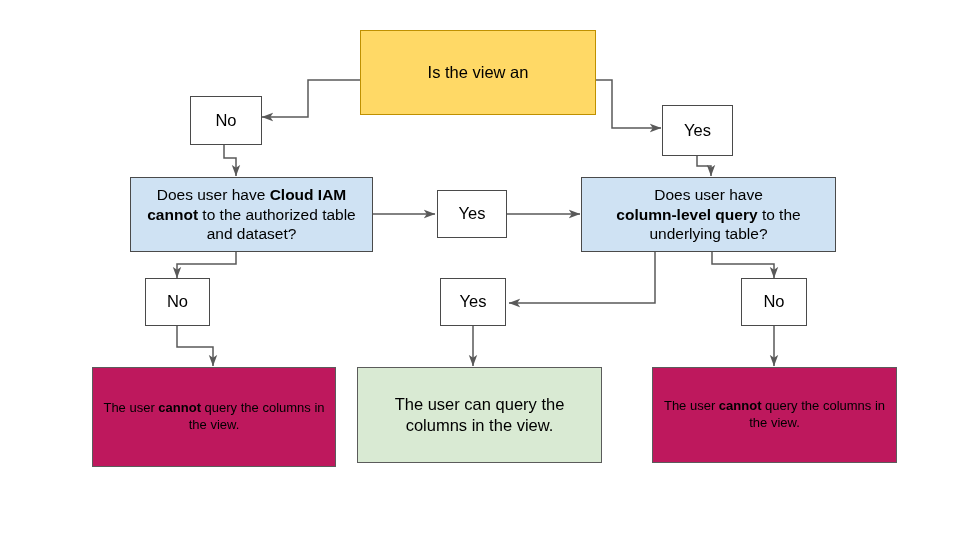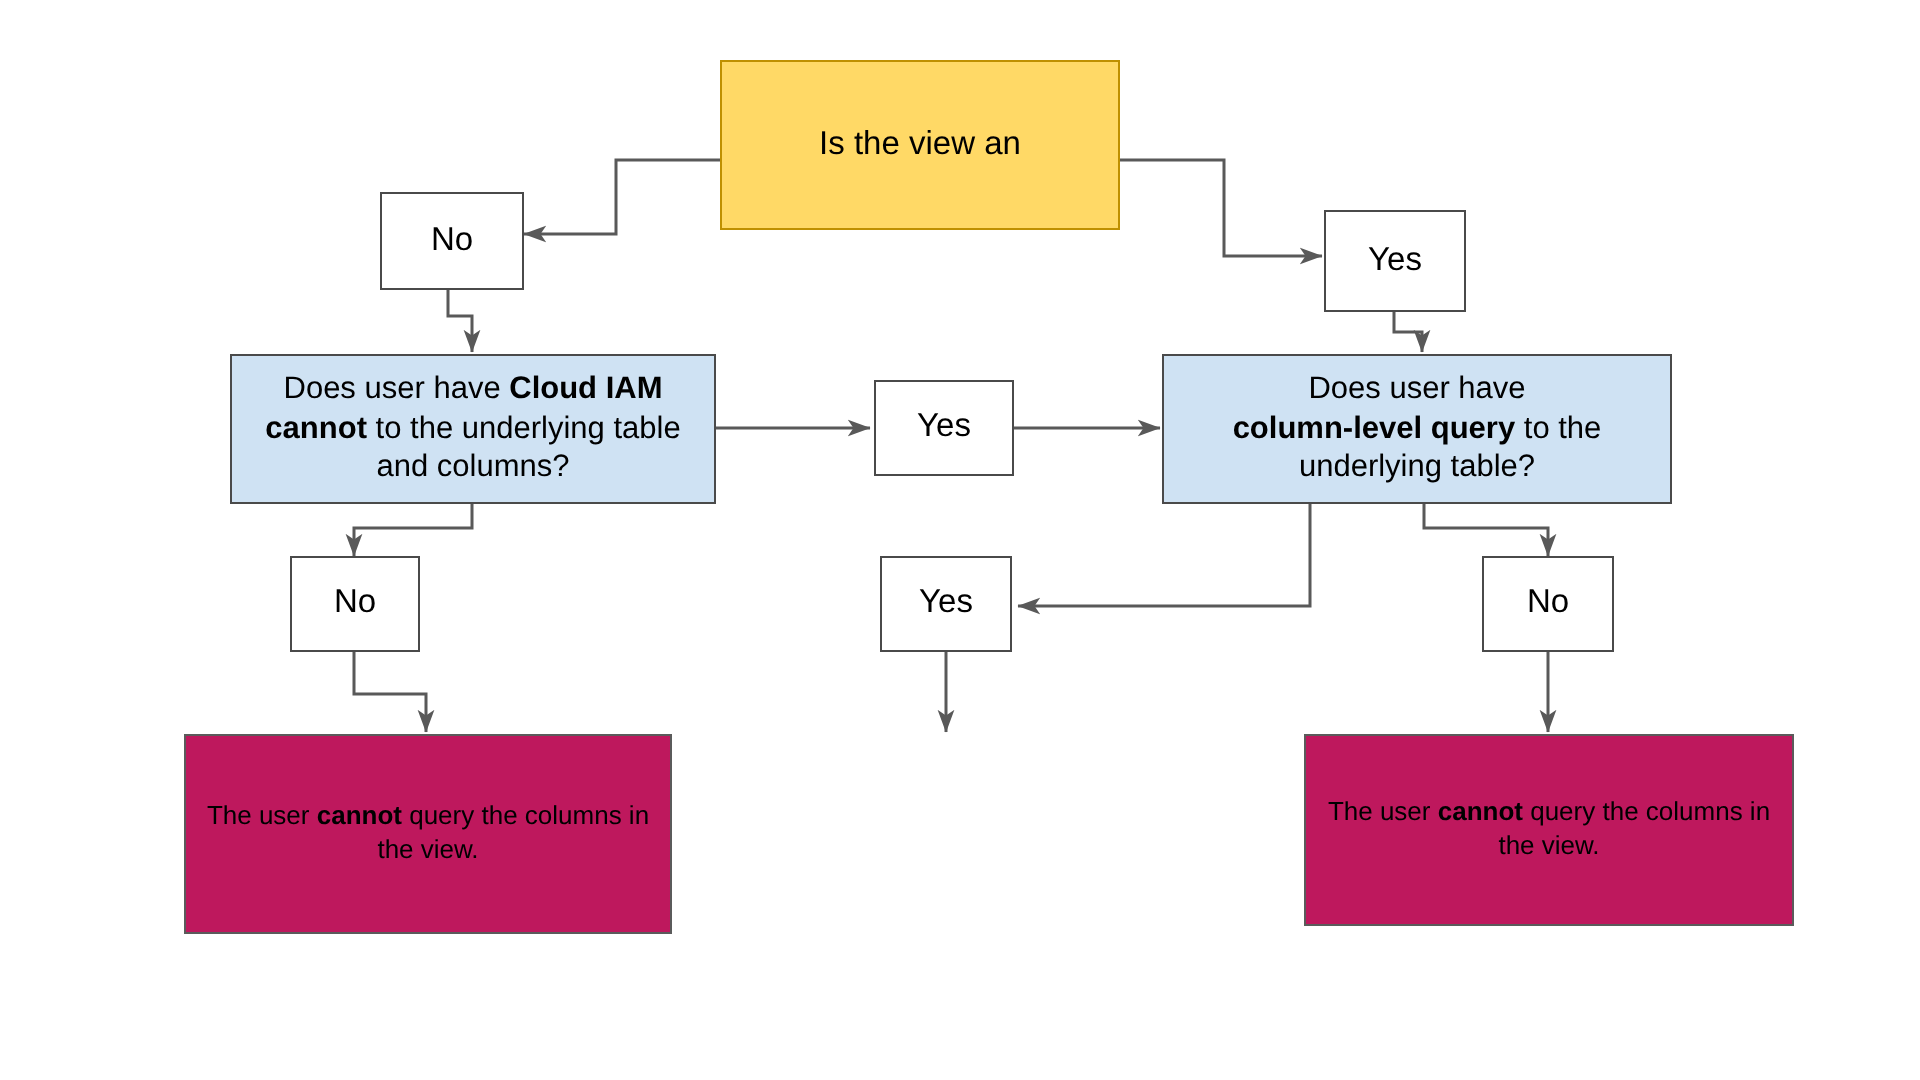--- a/index.html
+++ b/index.html
@@ -98,37 +98,37 @@
       <path d="M 712,252 L 712,264 L 774,264 L 774,278" marker-end="url(#ah)"></path>
 
       <path d="M 177,326 L 177,347 L 213,347 L 213,366" marker-end="url(#ah)"></path>
 
       <path d="M 473,326 L 473,366" marker-end="url(#ah)"></path>
 
       <path d="M 774,326 L 774,366" marker-end="url(#ah)"></path>
     </g>
   </svg>
 
-  <div class="node decision-start" style="left:360px; top:30px; width:200px; height:85px;">
+  <div class="node decision-start" style="left:360px; top:30px; width:236px; height:85px;">
     <span class="txt">
       <span>Is the view an</span><br>
     </span>
   </div>
 
   <div class="node label-box" style="left:190px; top:96px; width:72px; height:49px;">
     <span class="txt">No</span>
   </div>
 
   <div class="node label-box" style="left:662px; top:105px; width:71px; height:51px;">
     <span class="txt">Yes</span>
   </div>
 
-  <div class="node question" style="left:115px; top:177px; width:243px; height:75px;">
+  <div class="node question" style="left:130px; top:177px; width:243px; height:75px;">
     <span class="txt">
-      <span>Does user have </span><b>Cloud IAM</b><br><b>cannot</b><span> to the underlying table and columns?</span>
+      <span>Does user have </span><b>Cloud IAM</b><br><b>cannot</b><span> to the authorized table and dataset?</span>
     </span>
   </div>
 
   <div class="node label-box" style="left:437px; top:190px; width:70px; height:48px;">
     <span class="txt">Yes</span>
   </div>
 
   <div class="node question" style="left:581px; top:177px; width:255px; height:75px;">
     <span class="txt">
       <span>Does user have</span><br><b>column-level query</b><span> to the underlying table?</span>
@@ -146,20 +146,23 @@
   <div class="node label-box" style="left:741px; top:278px; width:66px; height:48px;">
     <span class="txt">No</span>
   </div>
 
   <div class="node result-gray" style="left:92px; top:367px; width:244px; height:100px;">
     <span class="txt">
       <span>The user </span><b>cannot</b><span> query the columns in the view.</span>
     </span>
   </div>
 
+  <div class="node result-green" style="left:357px; top:367px; width:245px; height:96px;">
+    <span class="txt">The user can query the columns in the view.</span>
+  </div>
 
   <div class="node result-gray" style="left:652px; top:367px; width:245px; height:96px;">
     <span class="txt">
       <span>The user </span><b>cannot</b><span> query the columns in the view.</span>
     </span>
   </div>
 
 </div>
 
 </body></html>

